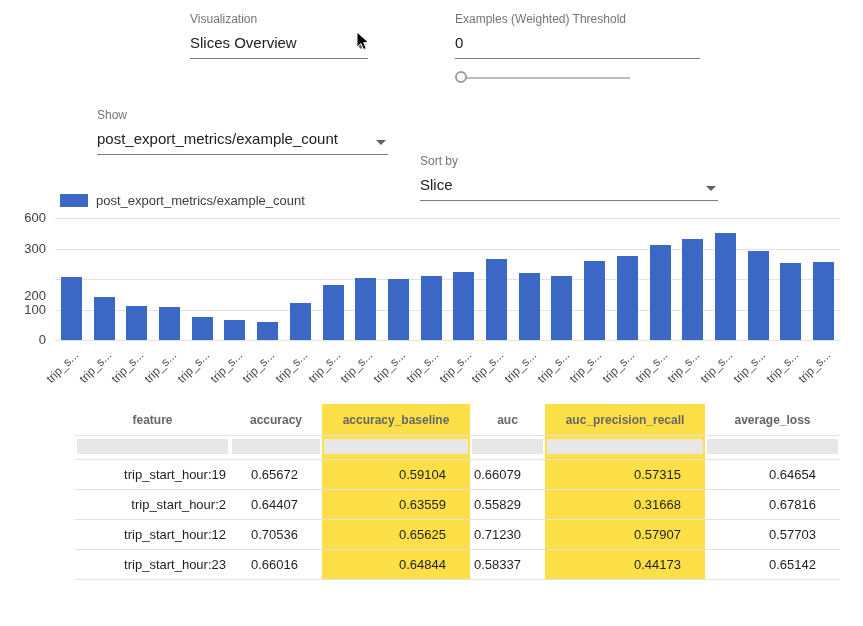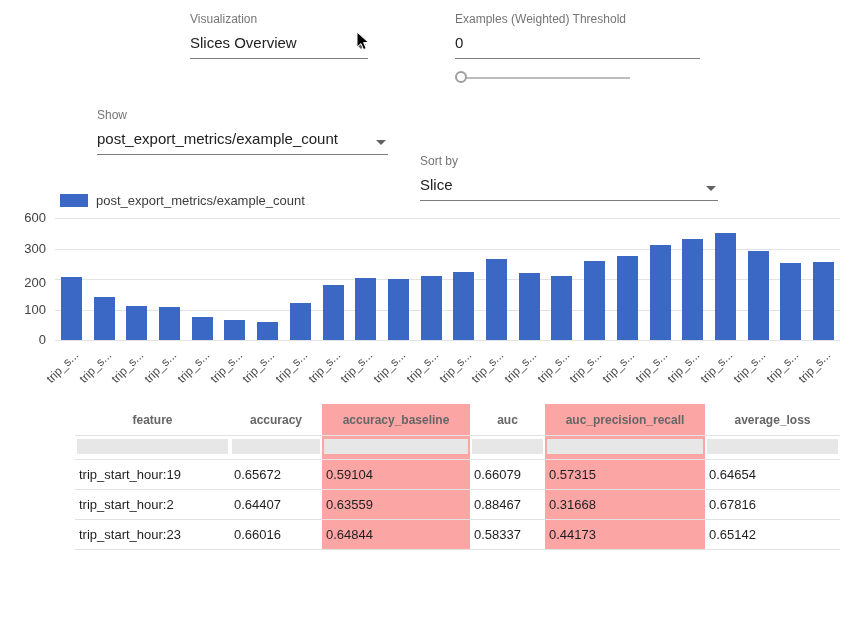--- a/index.html
+++ b/index.html
@@ -43,23 +43,23 @@
   
   .tablewrap { position:absolute; left:75px; top:404px; width:765px; }
   table.tfma { border-collapse:collapse; width:765px; table-layout:fixed; font-size:13px; }
   table.tfma th { font-size:12px; font-weight:bold; color:#666; padding:9px 4px 8px;
                   text-align:center; border-bottom:1px solid #e2e2e2; cursor:pointer;
                   overflow:hidden; white-space:nowrap; }
   tr.filter-row td { padding:3px 2px 5px; border-bottom:1px solid #e2e2e2; }
   .filter-box { height:15px; background:#e7e7e7; }
   tbody td { padding:7px 4px; border-bottom:1px solid #e2e2e2; color:#1f1f1f;
              overflow:hidden; white-space:nowrap; }
-  td.num { padding-right:24px; }
-  td.feature { text-align:left; }
-  .col-shade { background:#fca5a5; }
+  td.num { text-align:right; padding-right:24px; }
+  td.feature { text-align:right; }
+  .col-shade { background:#fde047; }
 
   .cursor { position:absolute; left:356px; top:31px; z-index:10; }
 </style>
 </head>
 <body>
 
 <div class="page">
 
   <div class="control viz">
     <div class="control-label">Visualization</div>
@@ -125,21 +125,21 @@
         <div class="bar" style="left: 561.896px; width: 21px; height: 83.875px; background: rgb(59, 104, 197);"></div>
         <div class="bar" style="left: 594.604px; width: 21px; height: 94.855px; background: rgb(59, 104, 197);"></div>
         <div class="bar" style="left: 627.312px; width: 21px; height: 100.955px; background: rgb(59, 104, 197);"></div>
         <div class="bar" style="left: 660.021px; width: 21px; height: 107.055px; background: rgb(59, 104, 197);"></div>
         <div class="bar" style="left: 692.729px; width: 21px; height: 89.06px; background: rgb(59, 104, 197);"></div>
         <div class="bar" style="left: 725.438px; width: 21px; height: 76.86px; background: rgb(59, 104, 197);"></div>
         <div class="bar" style="left: 758.146px; width: 21px; height: 77.775px; background: rgb(59, 104, 197);"></div>
       </div>
   <div class="y-label" style="top: 144px;">0</div>
       <div class="y-label" style="top: 113.5px;">100</div>
-      <div class="y-label" style="top: 87px; text-align: right;">200</div>
+      <div class="y-label" style="top: 100px; text-align: right;">200</div>
       <div class="y-label" style="top: 52.5px;">300</div>
       <div class="y-label" style="top: 22px;">600</div>
       <div class="x-label" style="right: 791.646px; top: 160px;">trip_s...</div>
       <div class="x-label" style="right: 758.938px; top: 160px;">trip_s...</div>
       <div class="x-label" style="right: 726.229px; top: 160px;">trip_s...</div>
       <div class="x-label" style="right: 693.521px; top: 160px;">trip_s...</div>
       <div class="x-label" style="right: 660.812px; top: 160px;">trip_s...</div>
       <div class="x-label" style="right: 628.104px; top: 160px;">trip_s...</div>
       <div class="x-label" style="right: 595.396px; top: 160px;">trip_s...</div>
       <div class="x-label" style="right: 562.688px; top: 160px;">trip_s...</div>
@@ -207,23 +207,31 @@
             <td class="num">0.65672</td>
             <td class="num col-shade">0.59104</td>
             <td class="num">0.66079</td>
             <td class="num col-shade">0.57315</td>
             <td class="num">0.64654</td>
           </tr>
           <tr>
             <td class="feature">trip_start_hour:2</td>
             <td class="num">0.64407</td>
             <td class="num col-shade">0.63559</td>
-            <td class="num">0.88467</td>
+            <td class="num">0.55829</td>
             <td class="num col-shade">0.31668</td>
             <td class="num">0.67816</td>
+          </tr>
+          <tr>
+            <td class="feature">trip_start_hour:12</td>
+            <td class="num">0.70536</td>
+            <td class="num col-shade">0.65625</td>
+            <td class="num">0.71230</td>
+            <td class="num col-shade">0.57907</td>
+            <td class="num">0.57703</td>
           </tr>
           <tr>
             <td class="feature">trip_start_hour:23</td>
             <td class="num">0.66016</td>
             <td class="num col-shade">0.64844</td>
             <td class="num">0.58337</td>
             <td class="num col-shade">0.44173</td>
             <td class="num">0.65142</td>
           </tr>
         </tbody>

